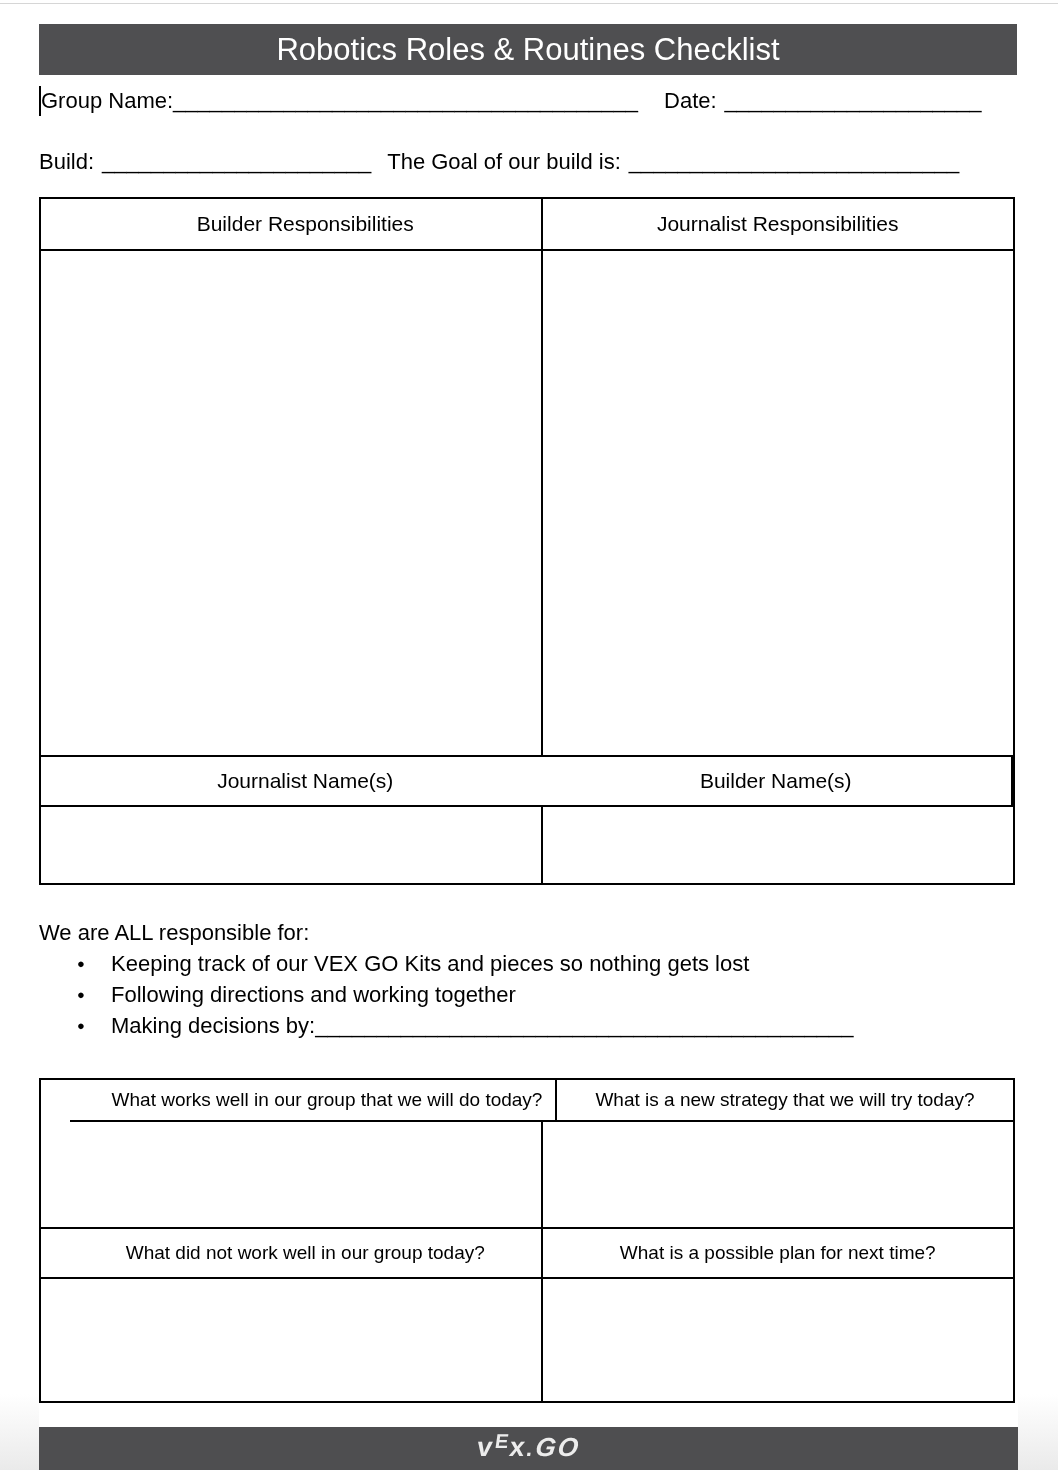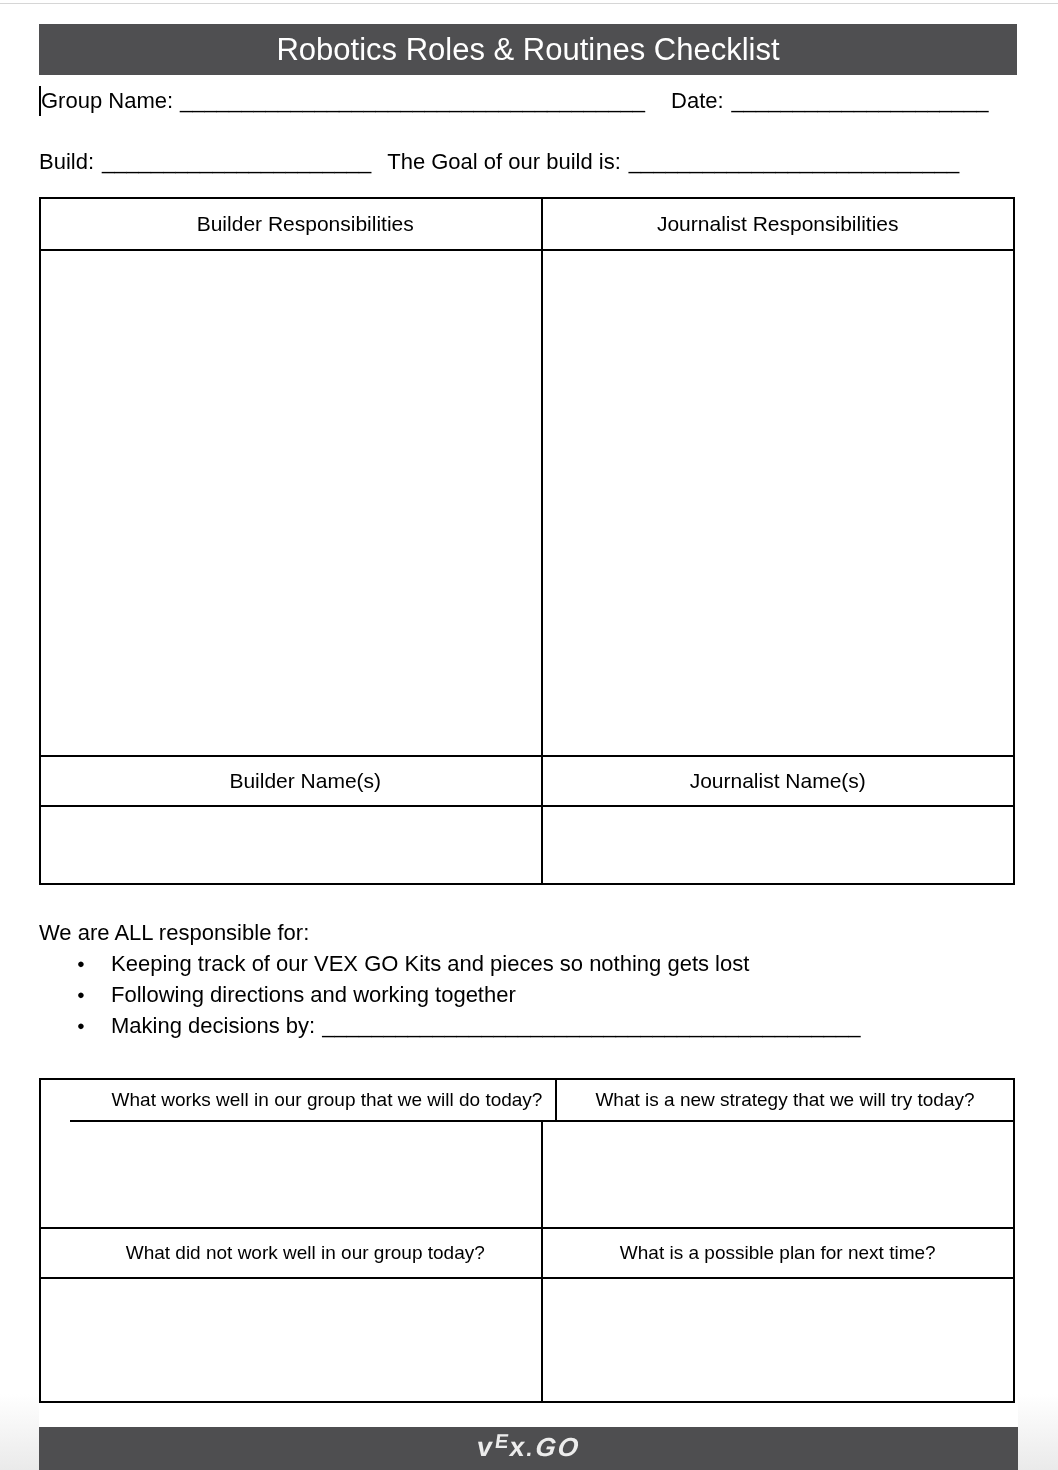--- a/index.html
+++ b/index.html
@@ -21,21 +21,21 @@
     left:39px; top:24px; width:978px; height:51px; background:#4f4f51;
     display:flex; align-items:center; justify-content:center;
   }
   #page-title { color:#ffffff; font-size:31px; white-space:nowrap; }
 
   
   .fieldline { font-size:22px; white-space:nowrap; }
   #line1 { left:41px; top:88px; }
   #line2 { left:39px; top:149px; }
   .blank { white-space:nowrap; }
-  .ml7  { margin-left:7px; }
+  .ml7  { margin-left:0; }
   .ml8  { margin-left:8px; }
   .ml16 { margin-left:16px; }
   .ml26 { margin-left:26px; }
   #text-caret { left:39px; top:86px; width:2px; height:30px; background:#000; }
 
   
   .wtable { border:2px solid #000; box-sizing:border-box; display:flex; flex-direction:column; background:#fff; }
   .trow { display:flex;padding-left:29px; }
   .tcell { flex:1; box-sizing:border-box; }
   .cell-r { border-right:2px solid #000; }
@@ -102,22 +102,22 @@
 <div class="abs wtable" id="roles-table">
   <div class="trow hrow1 row-b">
     <div class="tcell hcell cell-r">Builder Responsibilities</div>
     <div class="tcell hcell">Journalist Responsibilities</div>
   </div>
   <div class="trow bigrow row-b">
     <div class="tcell cell-r"></div>
     <div class="tcell"></div>
   </div>
   <div class="trow hrow2 row-b">
+    <div class="tcell hcell">Journalist Name(s)</div>
     <div class="tcell hcell cell-r">Builder Name(s)</div>
-    <div class="tcell hcell">Journalist Name(s)</div>
   </div>
   <div class="trow namesrow">
     <div class="tcell cell-r"></div>
     <div class="tcell"></div>
   </div>
 </div>
 
 <div class="abs" id="resp">
   <div id="resp-intro">We are ALL responsible for:</div>
   <div class="bullet-row">

